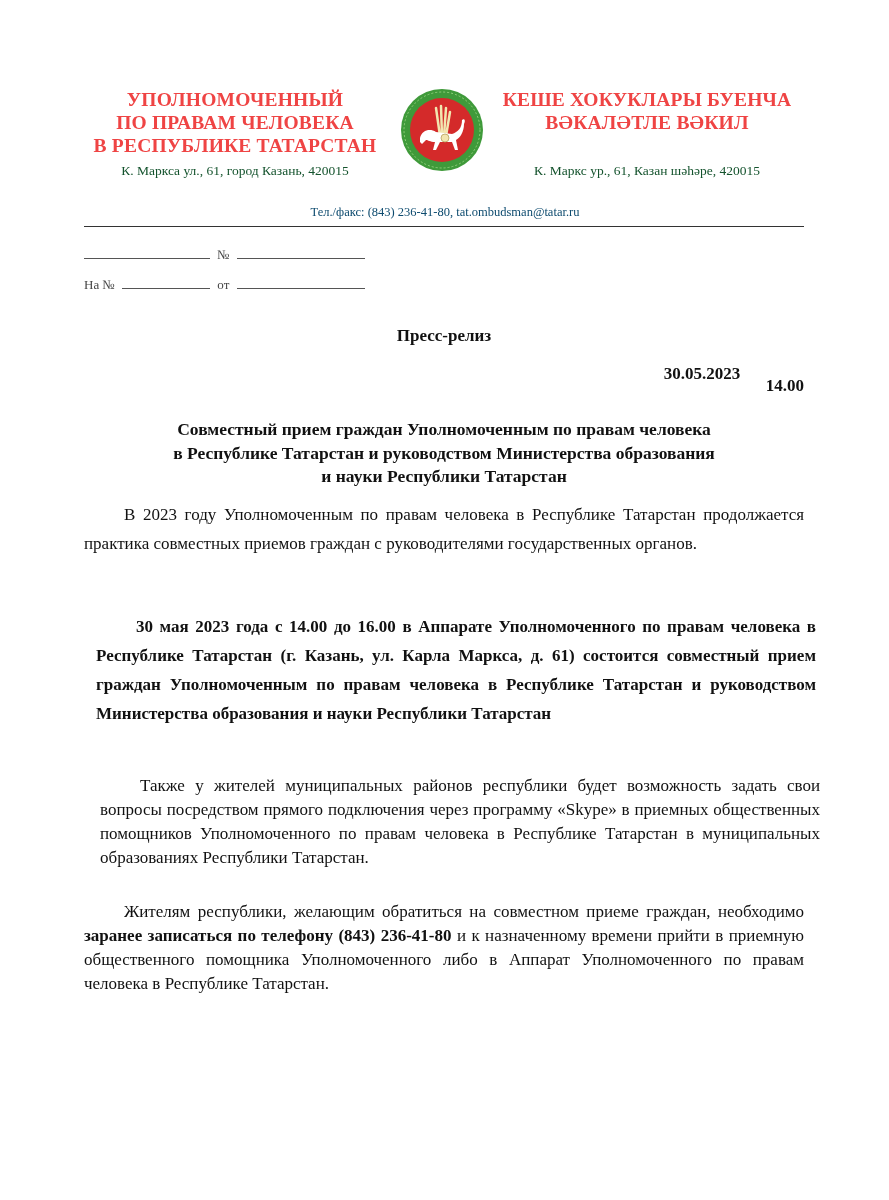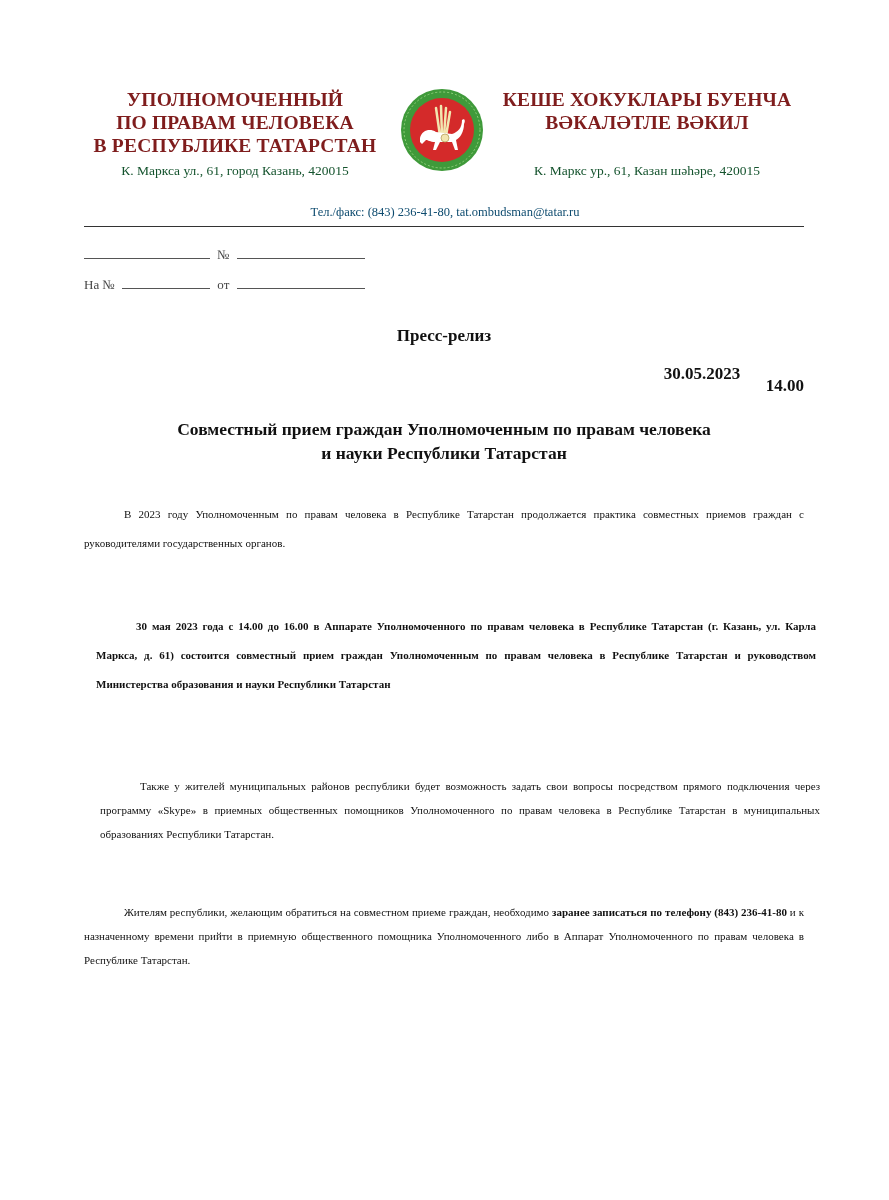--- a/index.html
+++ b/index.html
@@ -1,27 +1,27 @@
 <!DOCTYPE html>
 <html><head>
 <meta charset="utf-8">
 <style>
   html, body { margin: 0; padding: 0; background: #ffffff; }
   body { width: 889px; height: 1200px; position: relative; overflow: hidden;
          font-family: "Liberation Serif", serif; color: #111; }
   .abs { position: absolute; }
-  .hdr { font-weight: bold; font-size: 19.5px; line-height: 23px; text-align: center; color: #7f1d1d; letter-spacing: 0.2px; }
+  .hdr { font-weight: bold; font-size: 19.5px; line-height: 23px; text-align: center; color: #ef4444; letter-spacing: 0.2px; }
   .addr { font-size: 13.5px; color: #14532d; text-align: center; }
   .contact { font-size: 12.5px; color: #0c4a6e; text-align: center; left: 80px; width: 730px; top: 205px; }
   .rule { left: 84px; width: 720px; top: 226px; height: 0; border-top: 1.5px solid #333; }
   .reg { font-size: 13px; color: #444; }
   .blank { display: inline-block; border-bottom: 1px solid #555; height: 12px; vertical-align: baseline; }
   .title { font-weight: bold; font-size: 17px; }
   .subject { font-weight: bold; font-size: 17.5px; text-align: center; line-height: 23.5px; left: 84px; width: 720px; top: 418px; }
-  .para { font-size: 11px; line-height: 24px; text-align: justify; left: 84px; width: 720px; text-indent: 40px; }
+  .para { font-size: 17px; line-height: 24px; text-align: justify; left: 84px; width: 720px; text-indent: 40px; }
   .para.loose { line-height: 29px; }
   .para.bold { font-weight: bold; line-height: 29px; }
   .para b { font-weight: bold; }
 </style>
 </head>
 <body>
 
 <div class="abs hdr" style="left:90px; width:290px; top:88px;">
   <div>УПОЛНОМОЧЕННЫЙ</div>
   <div>ПО ПРАВАМ ЧЕЛОВЕКА</div>
@@ -62,20 +62,21 @@
   <span style="margin:0 4px;">от</span>
   <span class="blank" style="width:128px;"></span>
 </div>
 
 <div class="abs title" style="left:84px; width:720px; top:326px; text-align:center;">Пресс-релиз</div>
 <div class="abs title" style="left:600px; width:204px; top:364px; text-align:center;">30.05.2023</div>
 <div class="abs title" style="left:600px; width:204px; top:376px; text-align:right;">14.00</div>
 
 <div class="abs subject">
   <div>Совместный прием граждан Уполномоченным по правам человека</div>
+  <div>в Республике Татарстан и руководством Министерства образования</div>
   <div>и науки Республики Татарстан</div>
 </div>
 
 <p class="abs para loose" style="top:500px; margin:0;">В 2023 году Уполномоченным по правам человека в Республике Татарстан продолжается практика совместных приемов граждан с руководителями государственных органов.</p>
 <p class="abs para bold" style="top:600px; margin:12px;">30 мая 2023 года с 14.00 до 16.00 в Аппарате Уполномоченного по правам человека в Республике Татарстан (г. Казань, ул. Карла Маркса, д. 61) состоится совместный прием граждан Уполномоченным по правам человека в Республике Татарстан и руководством Министерства образования и науки Республики Татарстан</p>
 <p class="abs para" style="top:758px; margin:16px;">Также у жителей муниципальных районов республики будет возможность задать свои вопросы посредством прямого подключения через программу «Skype» в приемных общественных помощников Уполномоченного по правам человека в Республике Татарстан в муниципальных образованиях Республики Татарстан.</p>
 <p class="abs para" style="top:900px; margin:0;">
   <span>Жителям республики, желающим обратиться на совместном приеме граждан, необходимо </span><b>заранее записаться по телефону (843) 236-41-80</b><span> и к назначенному времени прийти в приемную общественного помощника Уполномоченного либо в Аппарат Уполномоченного по правам человека в Республике Татарстан.</span>
 </p>
 

